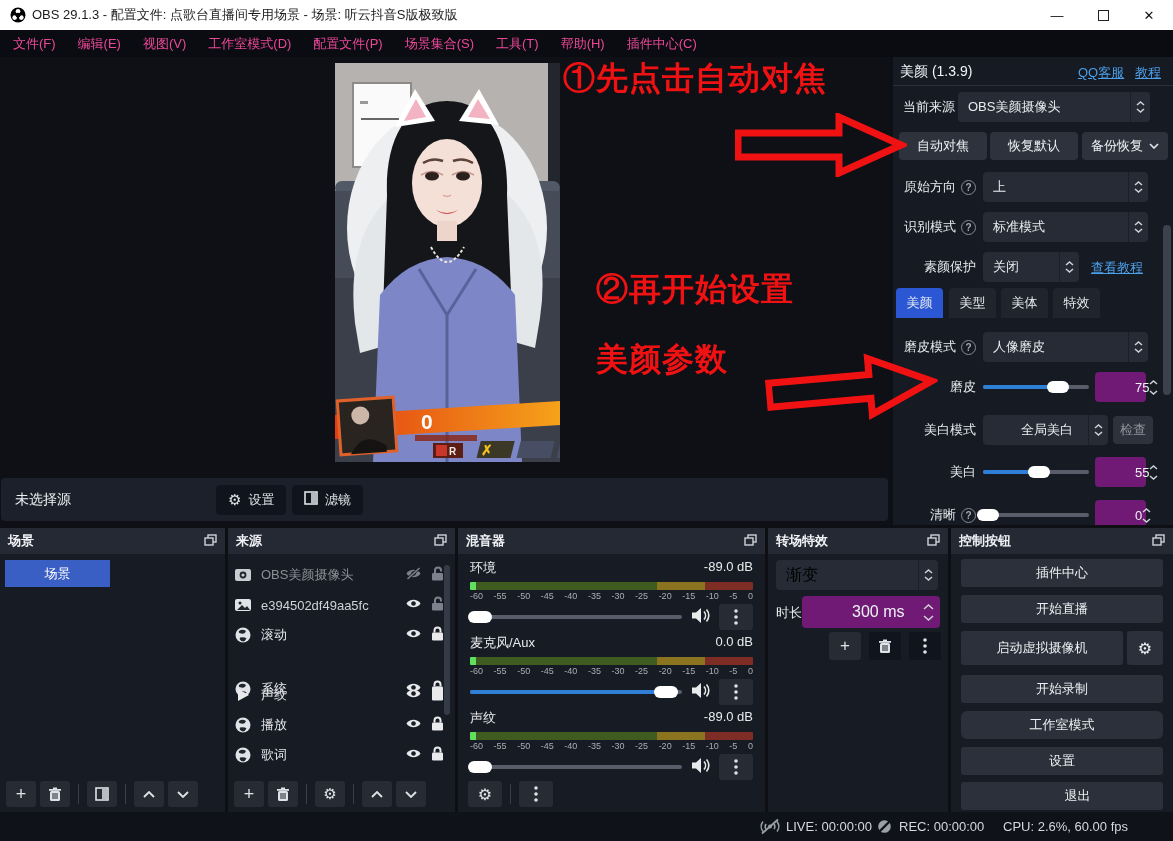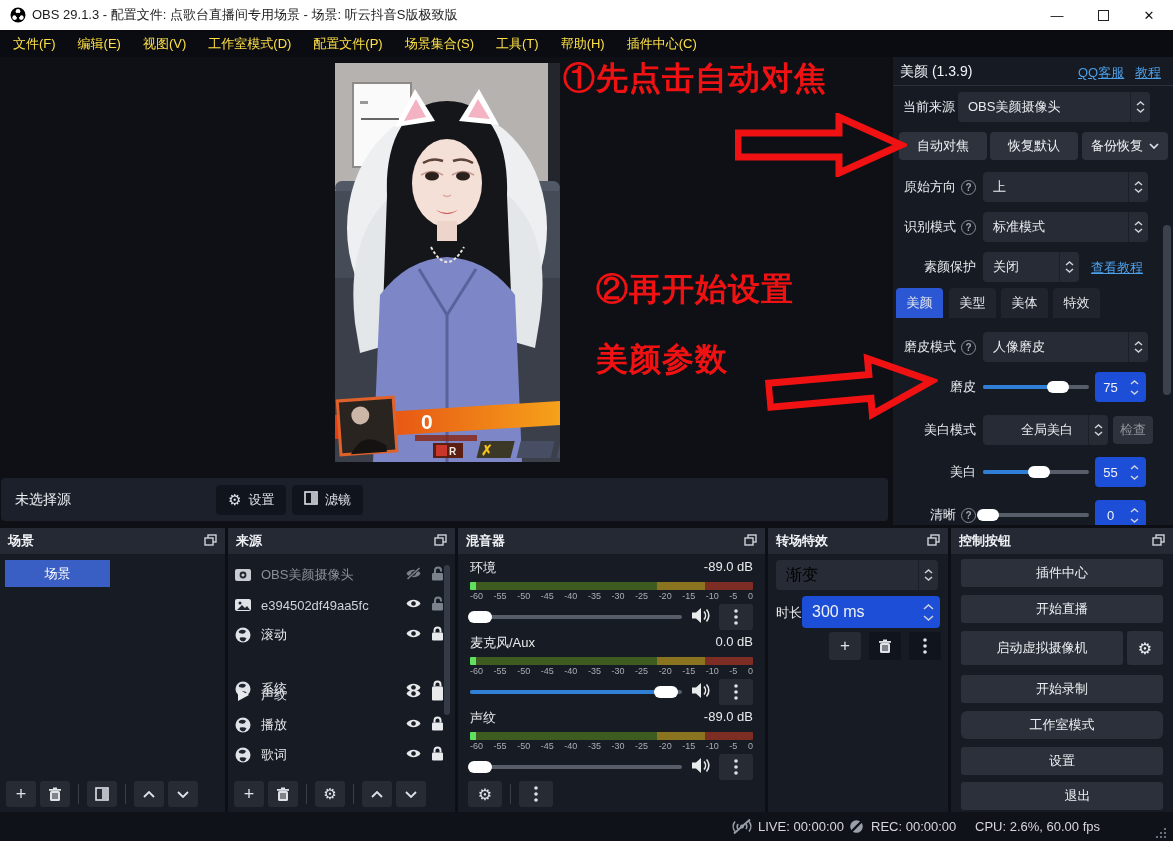--- a/index.html
+++ b/index.html
@@ -9,21 +9,21 @@
   .abs { position:absolute; }
 
   
   .titlebar { position:absolute; left:0; top:0; width:1173px; height:30px; background:#ffffff; display:flex; align-items:center; }
   .titlebar .ttl { font-size:13px; color:#1c1c1c; margin-left:8px; }
   .winbtn { position:absolute; top:0; width:46px; height:30px; display:flex; align-items:center; justify-content:center; color:#111; font-size:13px; }
   .maxsq { width:11px; height:11px; border:1.3px solid #222; }
 
   
   .menubar { position:absolute; left:0; top:30px; width:1173px; height:27px; background:#0b0c12; display:flex; align-items:center; padding-left:2px; }
-  .menuitem { color:#fde047; font-size:13px; padding:0 11px; height:27px; display:flex; align-items:center; }
+  .menuitem { color:#ec4899; font-size:13px; padding:0 11px; height:27px; display:flex; align-items:center; }
 
   
   .canvas { position:absolute; left:0; top:57px; width:890px; height:468px; background:#0e1016; }
   .video { position:absolute; left:335px; top:6px; width:225px; height:399px; }
   .srcbar { position:absolute; left:1px; top:421px; width:887px; height:43px; background:#1b202b; border-radius:4px; display:flex; align-items:center; }
   .srcbar .nosel { color:#eef0f3; font-size:14px; margin-left:14px; }
   .srcbtn { height:30px; background:#10141d; border-radius:4px; display:flex; align-items:center; gap:7px; padding:0 12px; color:#dfe2e6; font-size:13px; }
 
   
   .beauty { position:absolute; left:893px; top:57px; width:280px; height:468px; background:#151a23; overflow:hidden; font-size:13px; color:#e9ebee; }
@@ -33,21 +33,21 @@
   .sel .txt { flex:1; padding:0 10px; white-space:nowrap; overflow:hidden; }
   .sel .sp { width:20px; height:100%; border-left:1px solid #1b1f28; display:flex; flex-direction:column; align-items:center; justify-content:center; gap:2px; flex:none; }
   .bbtn { position:absolute; height:28px; background:#2d323c; border-radius:4px; display:flex; align-items:center; justify-content:center; gap:6px; color:#eef0f3; }
   .blink { color:#4d9fe8; text-decoration:underline; font-size:13px; }
   .tab { position:absolute; top:231px; width:47px; height:30px; background:#20242d; border-radius:4px 4px 0 0; display:flex; align-items:center; justify-content:center; color:#e9ebee; }
   .tab.active { background:#2b57d5; }
   .slider { position:absolute; height:12px; }
   .sl-track { position:absolute; left:0; right:0; top:4px; height:4px; background:#575e69; border-radius:2px; }
   .sl-fill { position:absolute; left:0; top:0; height:4px; background:#2f7fd6; border-radius:2px; }
   .sl-handle { position:absolute; right:-11px; top:-4px; width:22px; height:12px; background:#fff; border-radius:6px; }
-  .spin { position:absolute; height:30px; background:#1d4ed8; border-radius:4px; display:flex; align-items:center; }
+  .spin { position:absolute; height:30px; background:#701a75; border-radius:4px; display:flex; align-items:center;padding-left:40px; }
   .spin .num { flex:1; text-align:center; color:#f0f2f5; }
   .spin .ar { width:16px; display:flex; flex-direction:column; align-items:center; gap:5px; margin-right:4px; }
   .vscroll { position:absolute; left:1161px; top:225px; width:12px; height:300px; background:#161a22; }
   .vthumb { position:absolute; left:2px; width:8px; border-radius:4px; background:#3b424e; }
 
   
   .dock { position:absolute; top:528px; height:284px; background:#171b23; }
   .dhead { height:26px; background:#242933; display:flex; align-items:center; padding:0 8px; color:#f0f2f5; font-size:13px; font-weight:bold; }
   .dhead .grow { flex:1; }
   .tbtn { width:30px; height:26px; background:#262b34; border-radius:3px; display:flex; align-items:center; justify-content:center; color:#dfe2e6; }
@@ -71,21 +71,21 @@
   .mdots { width:34px; height:26px; background:#262b34; border-radius:3px; display:flex; align-items:center; justify-content:center; }
 
   
   .cbtn { position:absolute; left:10px; width:202px; height:28px; background:#2b303a; border-radius:3px; display:flex; align-items:center; justify-content:center; color:#eef0f3; font-size:13px; }
 
   
   .trbtn { width:32px; height:28px; background:#262b34; border-radius:3px; display:flex; align-items:center; justify-content:center; color:#dfe2e6; font-size:17px; }
 
   
   .statusbar { position:absolute; left:0; top:812px; width:1173px; height:29px; background:#10121a; color:#d5d7db; font-size:13px; }
-  .statusbar .it { position:absolute; top:0; height:29px; display:flex; align-items:center; }
+  .statusbar .it { position:absolute; top:0; height:29px; display:flex; align-items:center;margin-left:28px; }
 
   
   .anno { position:absolute; color:#f01212; font-weight:900; font-size:32px; letter-spacing:1px; z-index:50; white-space:nowrap; }
   .annosvg { position:absolute; z-index:50; }
   .link-like { cursor:pointer; }
 </style>
 </head>
 <body>
 
 <div class="app">

